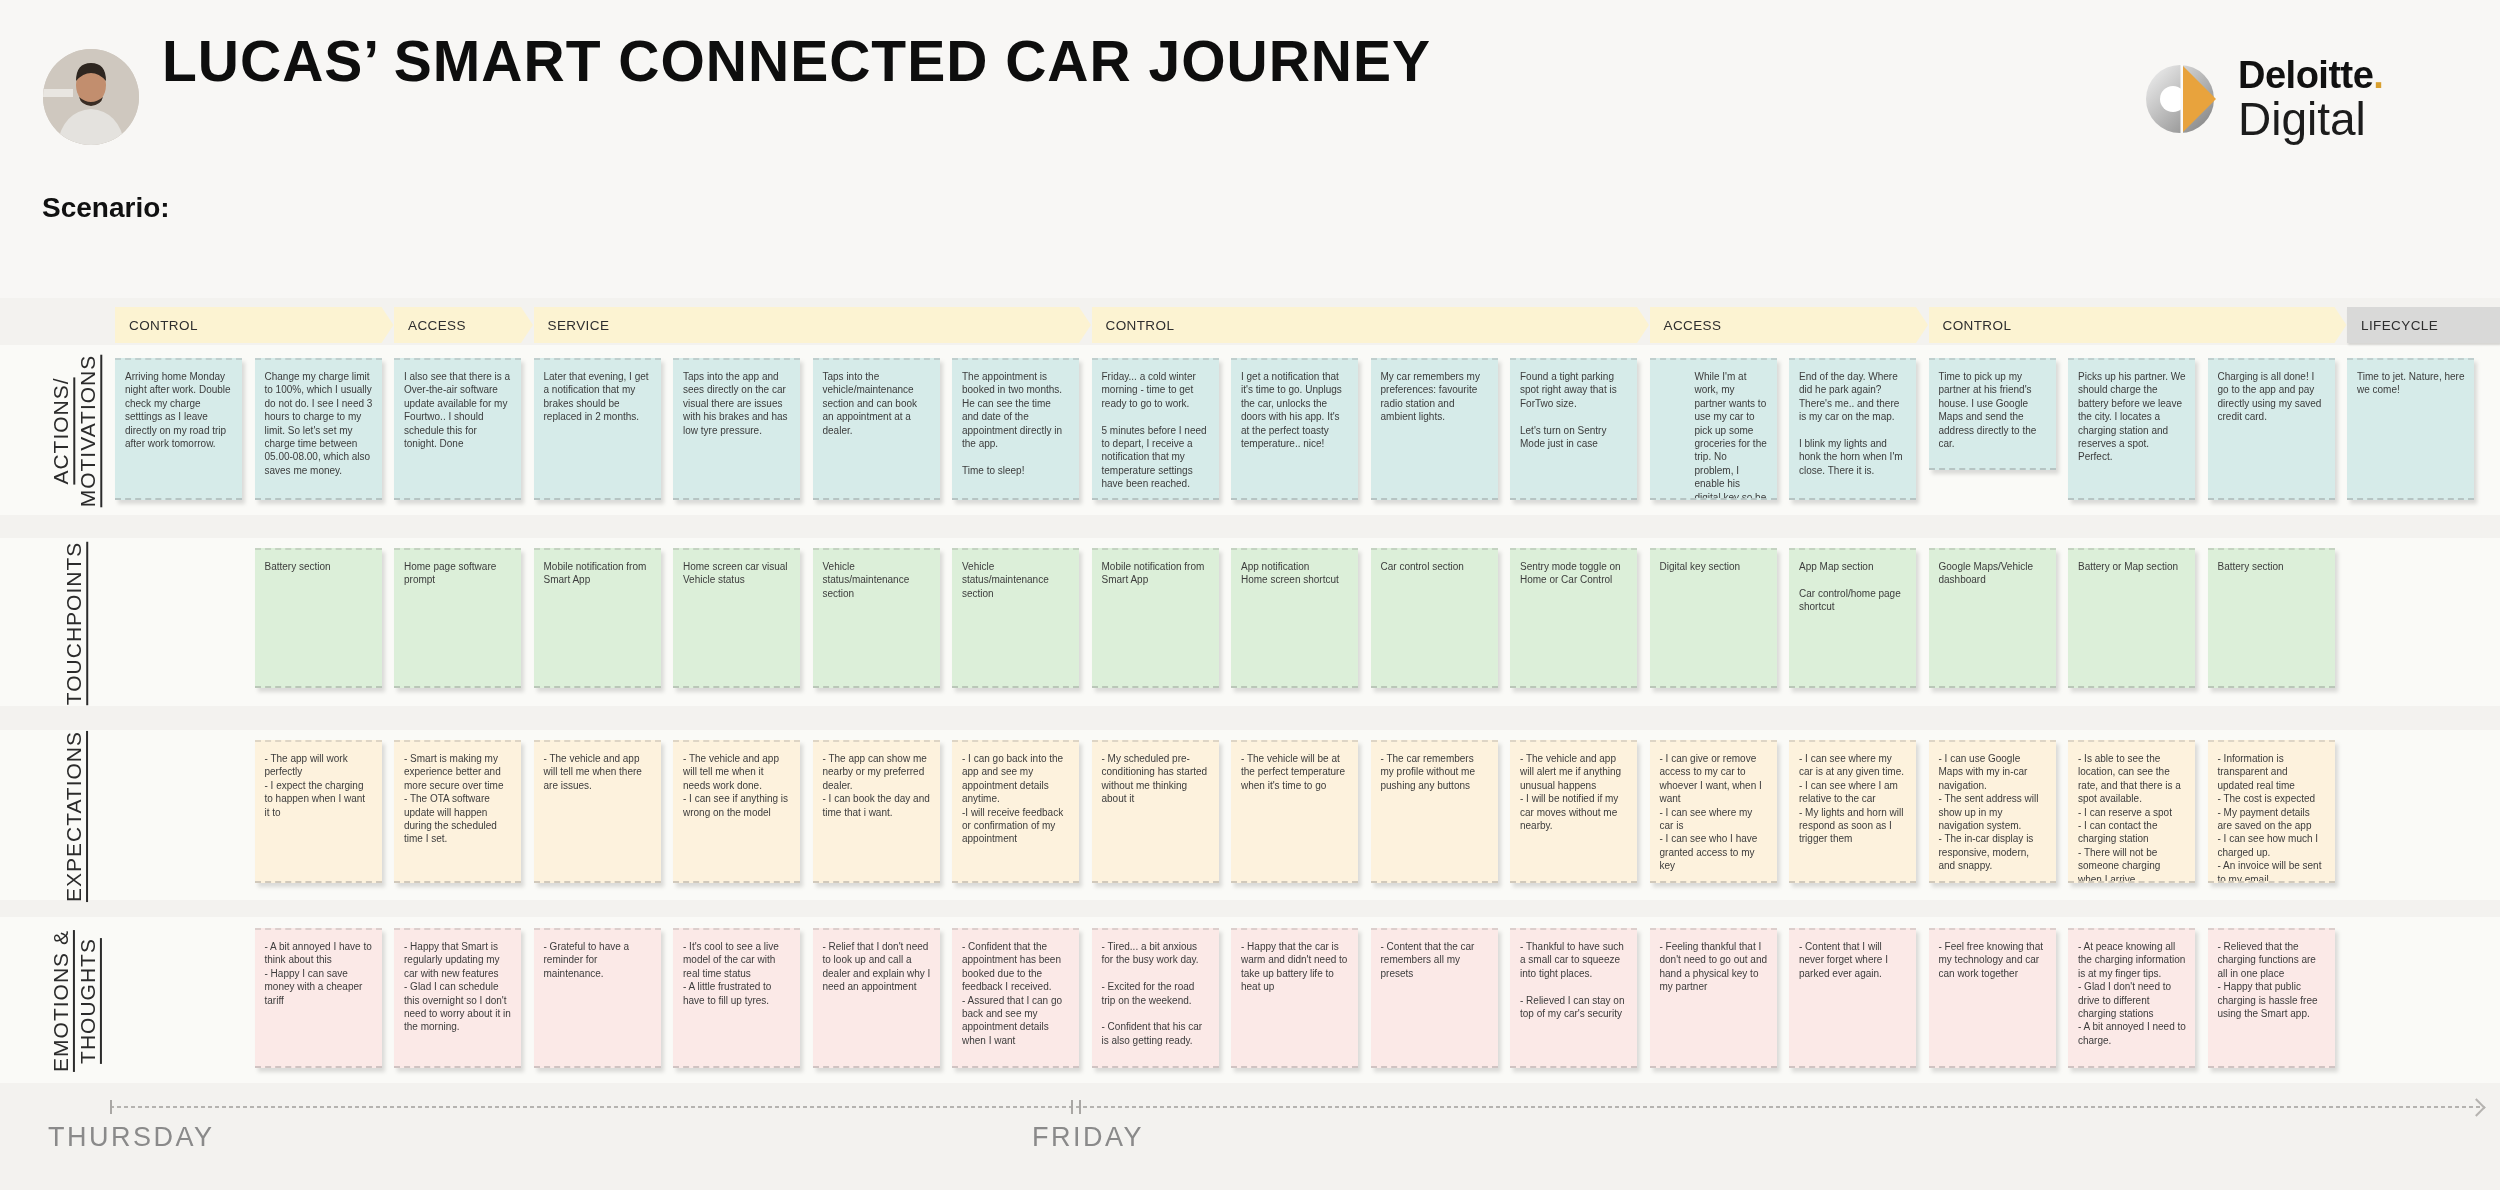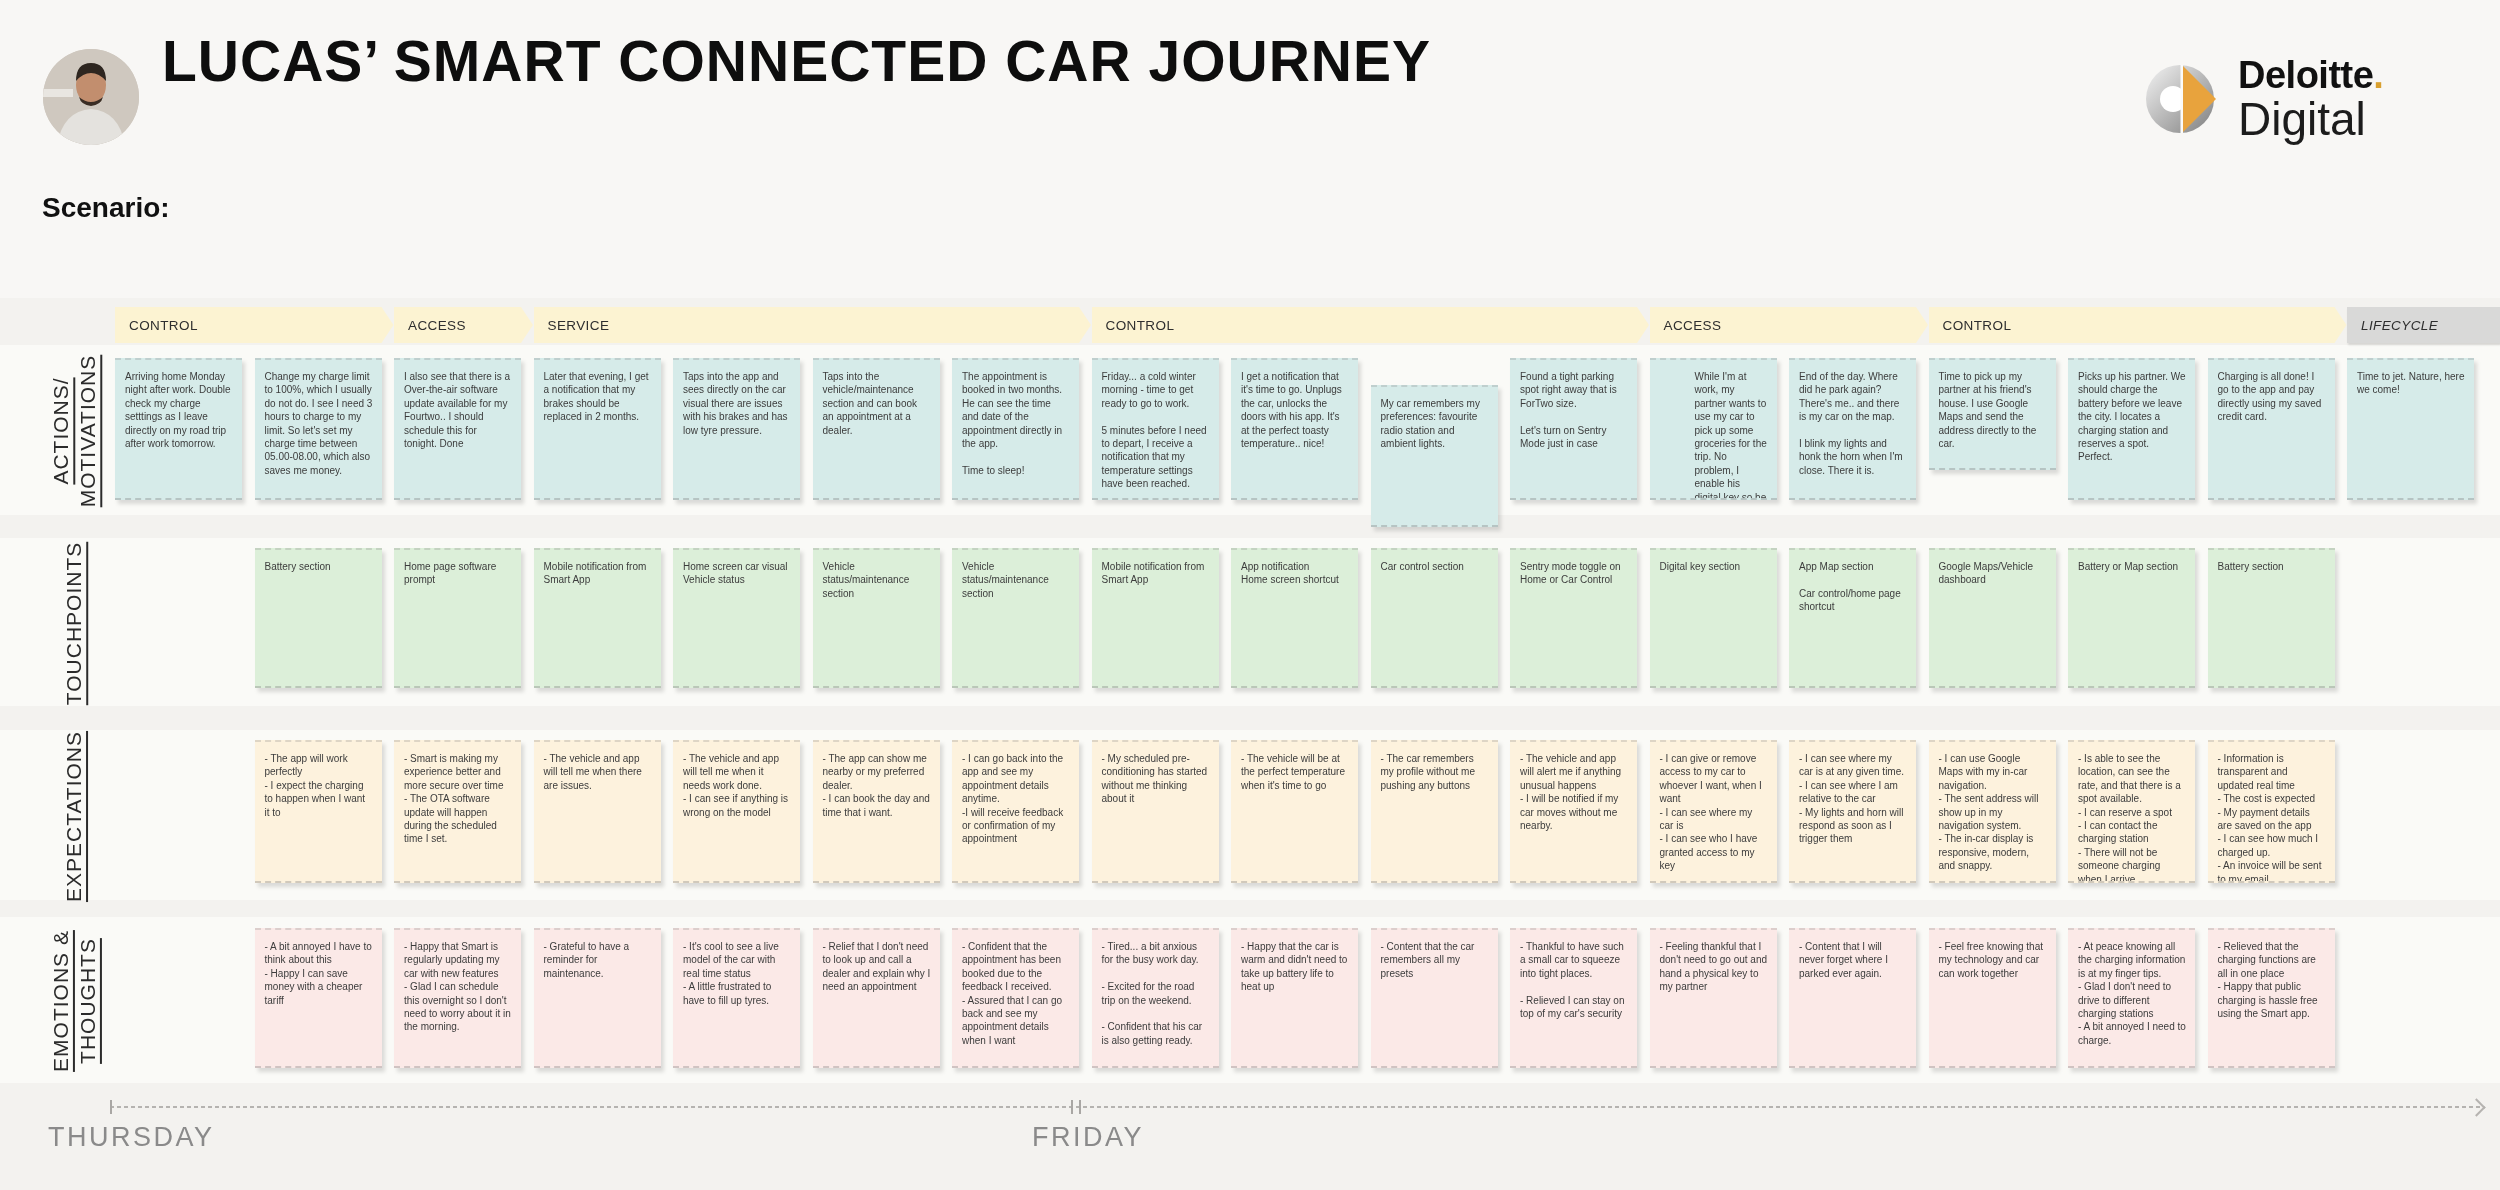--- a/index.html
+++ b/index.html
@@ -31,21 +31,21 @@
   #scenario-label{font-size:28px;font-weight:700;color:#111;}
   #scenario-text{font-size:27px;font-weight:400;color:#1d1d1d;margin-left:30px;line-height:38px;white-space:pre-line;}
 
   
   .phase{
     position:absolute;top:307px;height:36px;background:var(--phase_fill,#fcf3d2);
     clip-path:polygon(0 0,calc(100% - 12px) 0,100% 50%,calc(100% - 12px) 100%,0 100%);
     display:flex;align-items:center;
   }
   .phase span{font-size:13.5px;letter-spacing:0.4px;color:#2e2e2e;padding-left:14px;}
-  .phase.end{clip-path:none;background:var(--lifecycle_fill,#d9d9d8);box-shadow:1px 2px 2px rgba(0,0,0,.12);font-style:italic;}
+  .phase.end{clip-path:none;background:var(--lifecycle_fill,#d9d9d8);box-shadow:1px 2px 2px rgba(0,0,0,.12);}
 
   
   .rowlabel{position:absolute;left:14px;width:120px;display:flex;align-items:center;justify-content:center;}
   .rowlabel .rot{transform:rotate(-90deg);text-align:center;white-space:nowrap;}
   .rowlabel .line{display:block;font-size:21px;letter-spacing:1px;color:#2b2b2b;line-height:27px;
     text-decoration:underline;text-underline-offset:5px;text-decoration-thickness:1.5px;}
   #label-actions{top:352px;height:158px;}
   #label-touchpoints{top:543px;height:160px;}
   #label-expectations{top:735px;height:162px;}
   #label-emotions{top:922px;height:158px;}
@@ -191,21 +191,21 @@
     <div class="sticky emotions" style="left: 1091.5px; top: 928px; height: 140px;">- Tired... a bit anxious for the busy work day.
 
 - Excited for the road trip on the weekend.
 
 - Confident that his car is also getting ready.</div>
     <div class="sticky actions" style="left: 1231px; top: 358px; height: 142px;">I get a notification that it's time to go. Unplugs the car, unlocks the doors with his app. It's at the perfect toasty temperature.. nice!</div>
     <div class="sticky touchpoints" style="left: 1231px; top: 548px; height: 140px;">App notification
 Home screen shortcut</div>
     <div class="sticky expectations" style="left: 1231px; top: 740px; height: 143px;">- The vehicle will be at the perfect temperature when it's time to go</div>
     <div class="sticky emotions" style="left: 1231px; top: 928px; height: 140px;">- Happy that the car is warm and didn't need to take up battery life to heat up</div>
-    <div class="sticky actions" style="left: 1370.5px; top: 358px; height: 142px; margin-top: 27px;">My car remembers my preferences: favourite radio station and ambient lights.</div>
+    <div class="sticky actions" style="left: 1370.5px; top: 358px; height: 142px;">My car remembers my preferences: favourite radio station and ambient lights.</div>
     <div class="sticky touchpoints" style="left: 1370.5px; top: 548px; height: 140px;">Car control section</div>
     <div class="sticky expectations" style="left: 1370.5px; top: 740px; height: 143px;">- The car remembers my profile without me pushing any buttons</div>
     <div class="sticky emotions" style="left: 1370.5px; top: 928px; height: 140px;">- Content that the car remembers all my presets</div>
     <div class="sticky actions" style="left: 1510px; top: 358px; height: 142px;">Found a tight parking spot right away that is ForTwo size.
 
 Let's turn on Sentry Mode just in case</div>
     <div class="sticky touchpoints" style="left: 1510px; top: 548px; height: 140px;">Sentry mode toggle on Home or Car Control</div>
     <div class="sticky expectations" style="left: 1510px; top: 740px; height: 143px;">- The vehicle and app will alert me if anything unusual happens
 - I will be notified if my car moves without me nearby.</div>
     <div class="sticky emotions" style="left: 1510px; top: 928px; height: 140px;">- Thankful to have such a small car to squeeze into tight places.

